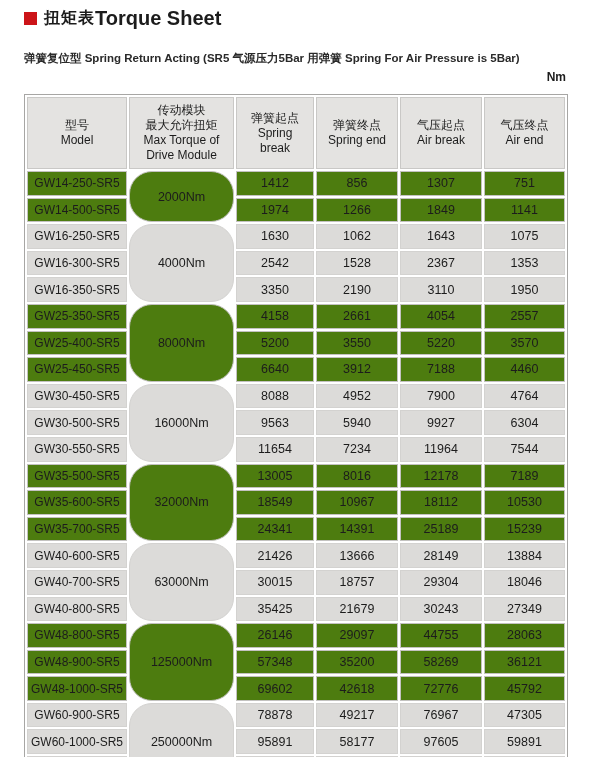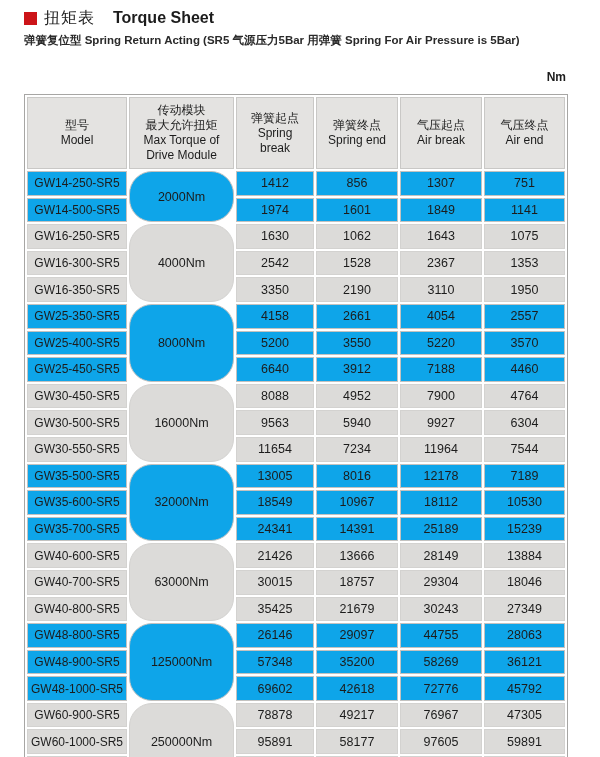--- a/index.html
+++ b/index.html
@@ -25,32 +25,32 @@
     margin-bottom: 4px;
   }
   .red-square {
     width: 13px;
     height: 13px;
     margin-right: 7px;
     flex: 0 0 auto;
   }
   .title-zh {
     font-size: 16px;
-    font-weight: normal;
+    font-weight: bold;
     letter-spacing: 1px;
   }
   .title-en {
-    font-size: 16px;
+    font-size: 20px;
     font-weight: bold;
-    margin-left: 18px;
+    margin-left: 0;
   }
   
   .subtitle-row {
     display: flex;
-    align-items: flex-start;
+    align-items: center;
     justify-content: space-between;
     margin-bottom: 10px;
     gap: 20px;
   }
   .subtitle {
     font-size: 11.5px;
     font-weight: 600;
     color: #2a2a2a;
     white-space: nowrap;
   }
@@ -83,21 +83,21 @@
     line-height: 15px;
     padding: 0 10px;
   }
   .hdr-zh { font-size: 12px; }
   .hdr-en { font-size: 12px; }
   .cell {
     height: 24.6px;
     font-size: 12.5px;
   }
   .cell.white {
-    background: #0ea5e9;
+    background: #4d7c0f;
     border: 1px solid #c3c2c0;
   }
   .cell.gray {
     background: #dcdbd9;
     border: 1px solid #d3d2d0;
   }
   .cell.model { font-size: 12px; }
   .cell.torque { font-size: 12.5px; border-radius: 23px; }
 </style>
 </head>
@@ -160,21 +160,21 @@
           <td class="cell model white">GW14-250-SR5</td>
           <td class="cell torque white" rowspan="2">2000Nm</td>
           <td class="cell value white">1412</td>
           <td class="cell value white">856</td>
           <td class="cell value white">1307</td>
           <td class="cell value white">751</td>
         </tr>
         <tr>
           <td class="cell model white">GW14-500-SR5</td>
           <td class="cell value white">1974</td>
-          <td class="cell value white">1601</td>
+          <td class="cell value white">1266</td>
           <td class="cell value white">1849</td>
           <td class="cell value white">1141</td>
         </tr>
         <tr>
           <td class="cell model gray">GW16-250-SR5</td>
           <td class="cell torque gray" rowspan="3">4000Nm</td>
           <td class="cell value gray">1630</td>
           <td class="cell value gray">1062</td>
           <td class="cell value gray">1643</td>
           <td class="cell value gray">1075</td>

